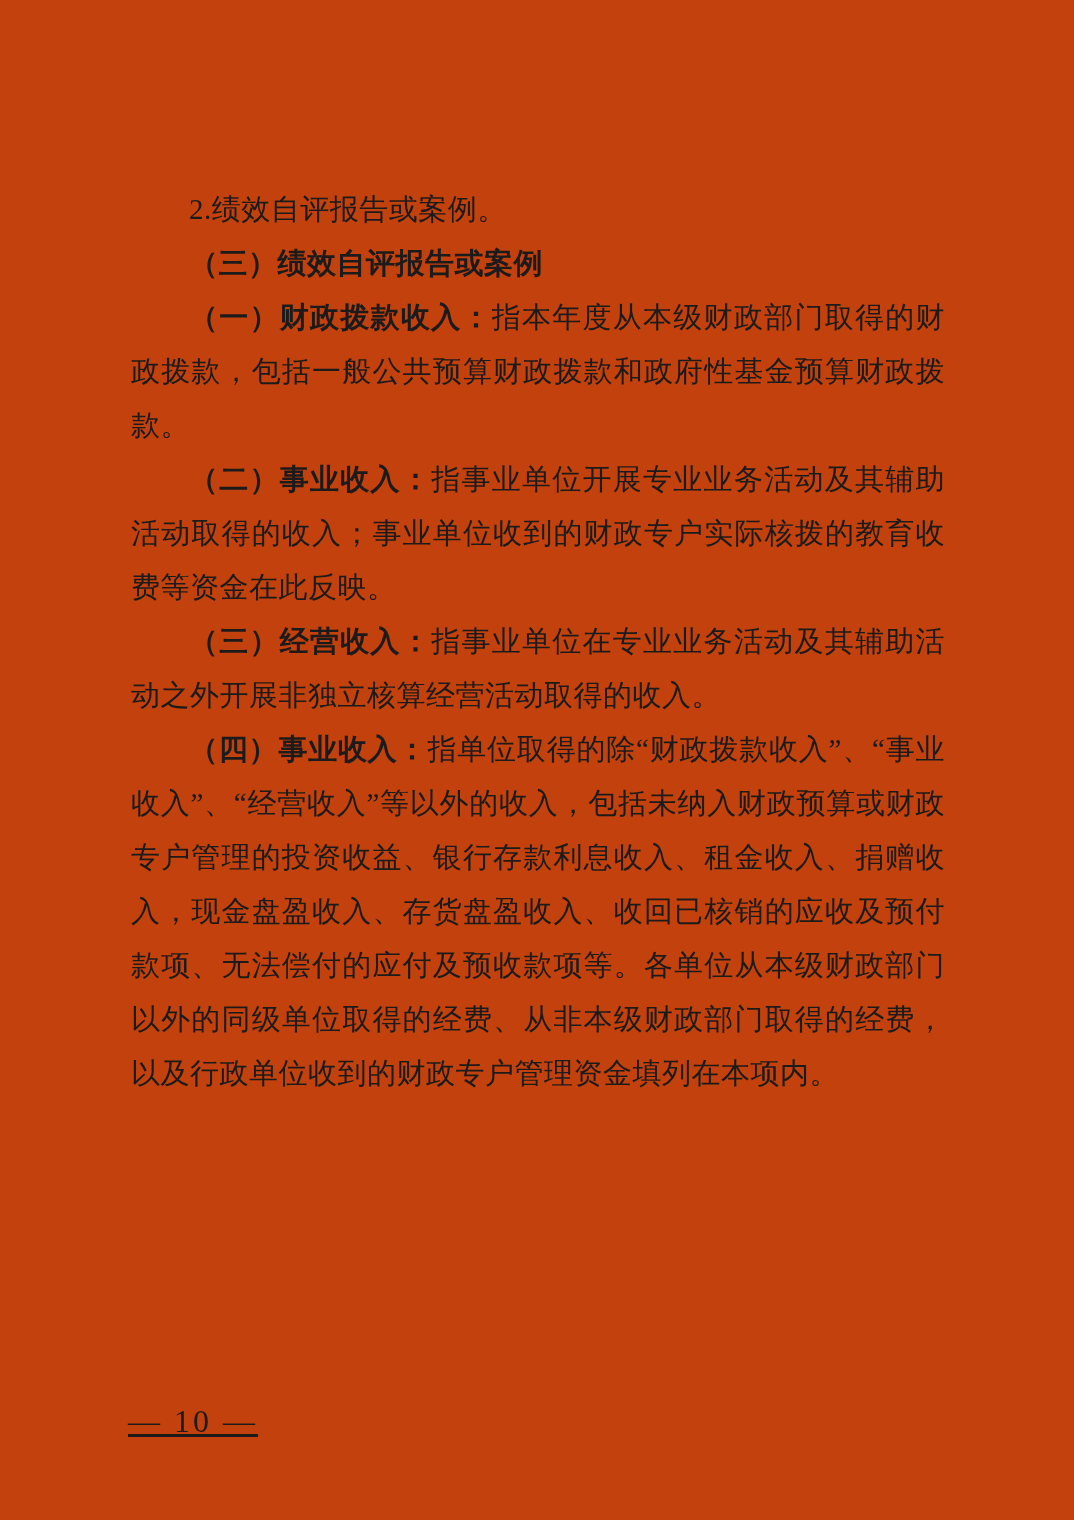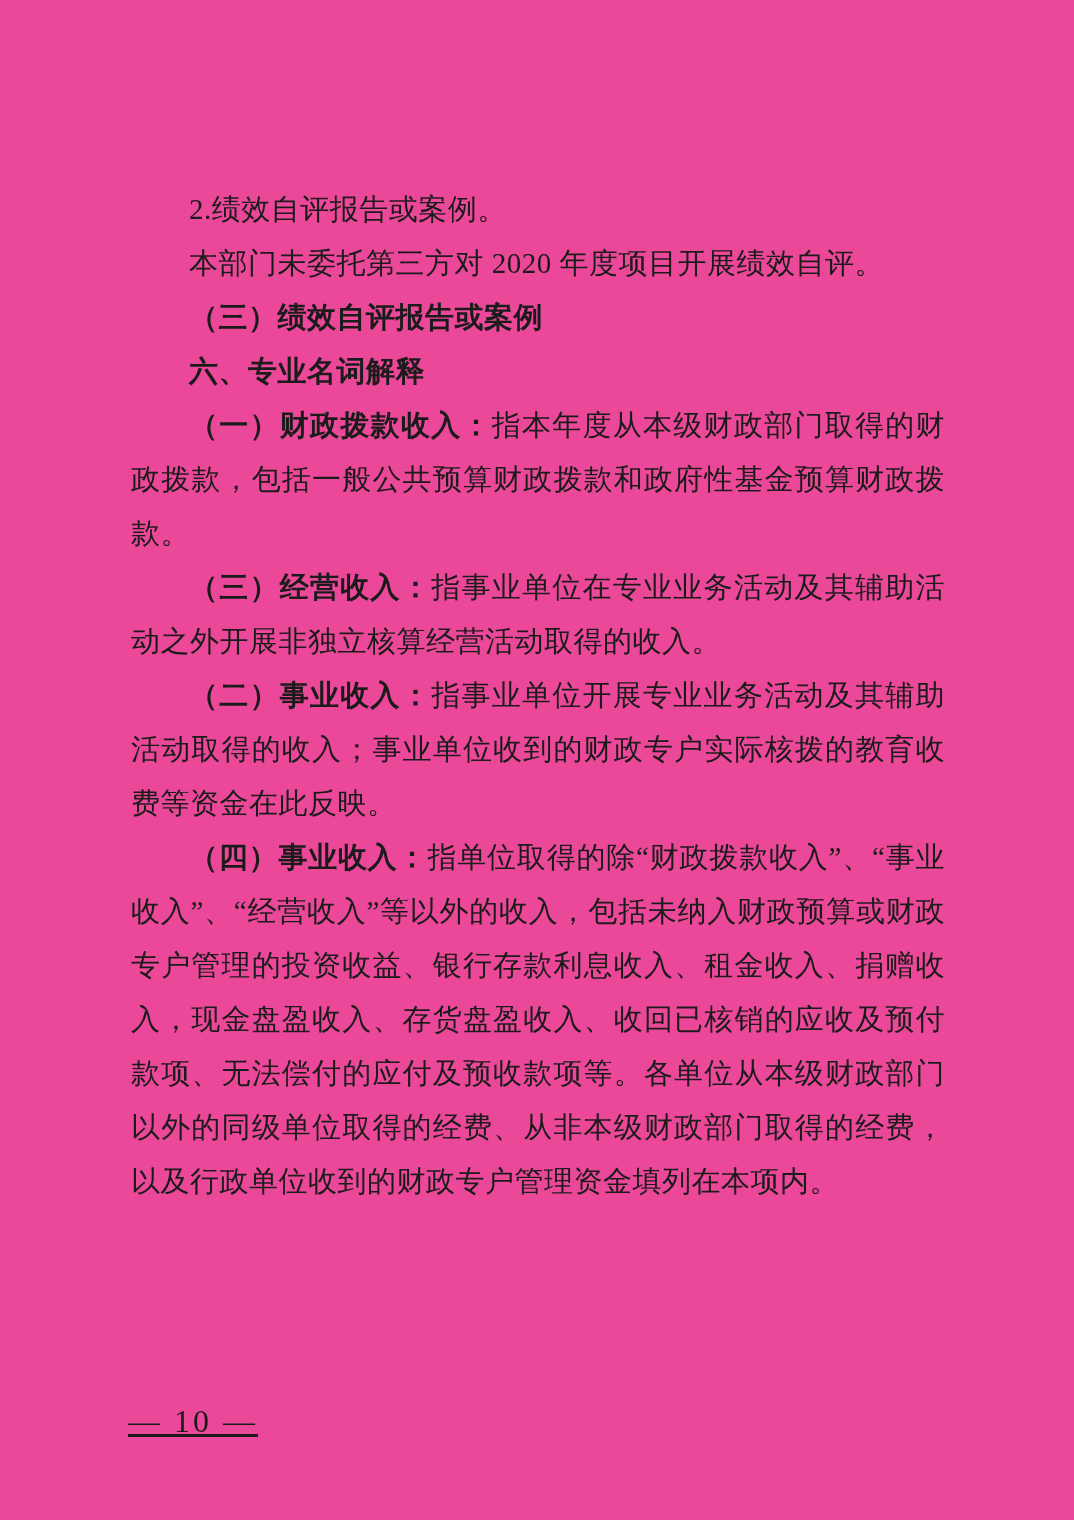--- a/index.html
+++ b/index.html
@@ -4,21 +4,21 @@
 <style>
   html, body {
     margin: 0;
     padding: 0;
     background: #ffffff;
   }
   .page {
     position: relative;
     width: 1074px;
     height: 1520px;
-    background: #ec4899;
+    background: #c2410c;
     color: #1b1b1b;
     font-family: "Liberation Serif", "DejaVu Serif", serif;
     overflow: hidden;
   }
   .content {
     position: absolute;
     left: 131px;
     top: 182px;
     width: 814px;
   }
@@ -59,37 +59,35 @@
   }
 </style>
 </head>
 <body>
 
 <div class="page">
   <main class="content">
 
     <p class="para">2.绩效自评报告或案例。</p>
 
-    <p class="para">本部门未委托第三方对 2020 年度项目开展绩效自评。</p>
 
     <p class="para subheading">（三）绩效自评报告或案例</p>
 
 
-    <h2 class="section-heading">六、专业名词解释</h2>
 
     <p class="para">
       <span class="lead">（一）财政拨款收入：</span><span>指本年度从本级财政部门取得的财政拨款，包括一般公共预算财政拨款和政府性基金预算财政拨款。</span>
     </p>
 
     <p class="para">
-      <span class="lead">（三）经营收入：</span><span>指事业单位在专业业务活动及其辅助活动之外开展非独立核算经营活动取得的收入。</span>
+      <span class="lead">（二）事业收入：</span><span>指事业单位开展专业业务活动及其辅助活动取得的收入；事业单位收到的财政专户实际核拨的教育收费等资金在此反映。</span>
     </p>
 
     <p class="para">
-      <span class="lead">（二）事业收入：</span><span>指事业单位开展专业业务活动及其辅助活动取得的收入；事业单位收到的财政专户实际核拨的教育收费等资金在此反映。</span>
+      <span class="lead">（三）经营收入：</span><span>指事业单位在专业业务活动及其辅助活动之外开展非独立核算经营活动取得的收入。</span>
     </p>
 
     <p class="para">
       <span class="lead">（四）事业收入：</span><span>指单位取得的除“财政拨款收入”、“事业收入”、“经营收入”等以外的收入，包括未纳入财政预算或财政专户管理的投资收益、银行存款利息收入、租金收入、捐赠收入，现金盘盈收入、存货盘盈收入、收回已核销的应收及预付款项、无法偿付的应付及预收款项等。各单位从本级财政部门以外的同级单位取得的经费、从非本级财政部门取得的经费，以及行政单位收到的财政专户管理资金填列在本项内。</span>
     </p>
 
 
   </main>
 
   <footer class="footer">

